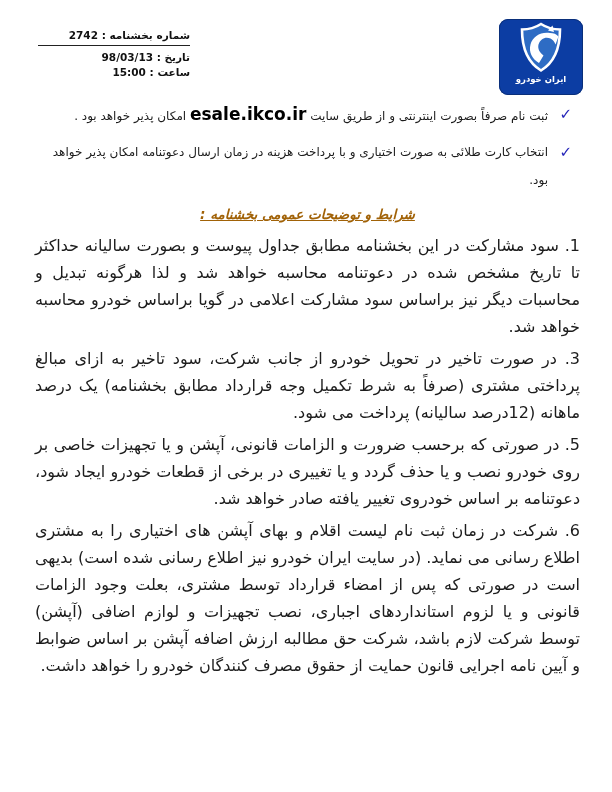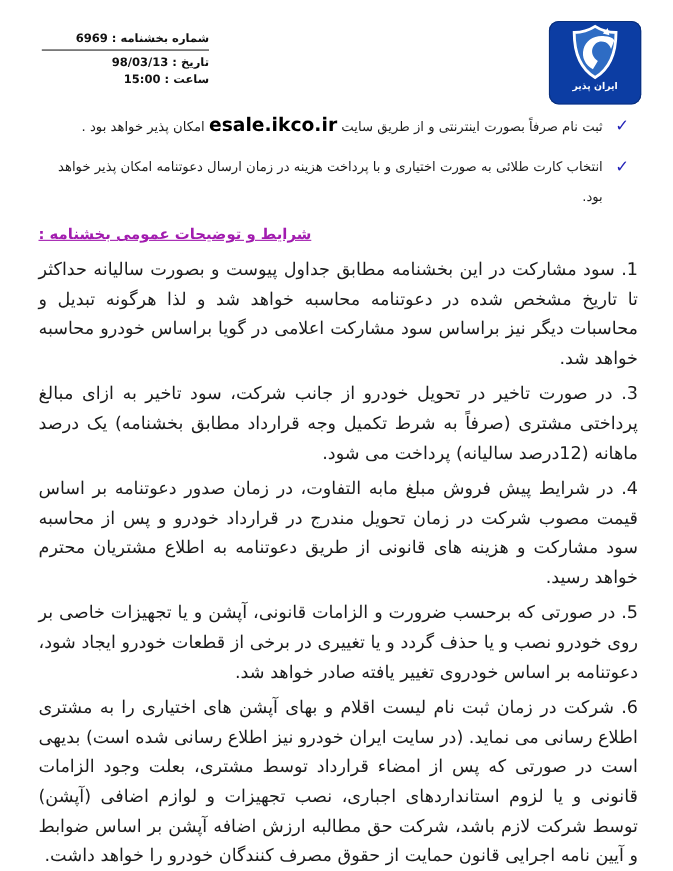--- a/index.html
+++ b/index.html
@@ -90,74 +90,74 @@
     font-weight: bold;
     font-size: 17px;
     color: #000;
   }
 
   
   .section-heading {
     margin: 12px 0 10px 0;
     font-size: 13.5px;
     font-weight: bold;
-    color: #a21caf;
+    color: #a16207;
     text-decoration: underline;
-    text-align: left;
+    text-align: center;
+    font-style: italic;
   }
 
   
   .paragraphs p {
     margin: 0 0 5px 0;
     font-size: 16px;
     line-height: 27px;
     text-align: justify;
     text-justify: inter-word;
     color: #1c1c1c;
   }
 </style>
 </head>
 <body>
 
 <div class="page">
 
   <div class="header">
     <div class="header-info">
-      <div>شماره بخشنامه : 6969</div>
+      <div>شماره بخشنامه : 2742</div>
       <hr class="rule">
       <div>تاریخ : 98/03/13</div>
       <div>ساعت : 15:00</div>
     </div>
 
     <div class="logo">
       <svg width="84" height="58" viewBox="0 0 84 58" aria-hidden="true">
 
         <path d="M42,5 C49,9.5 56,10.5 61,10.5 C61,28 56,43 42,51.5 C28,43 23,28 23,10.5 C28,10.5 35,9.5 42,5 Z" fill="#2e6cc4" stroke="#ffffff" stroke-width="2.6"></path>
 
         <path d="M51,14 C42,12.5 33.5,17.5 31.5,25.5 C29.5,33 33,40 40,44 L44.5,36.5 C40.5,33.5 38.5,29.5 39.5,25.5 C41.5,19.5 46.5,17.5 51.5,19.5 C53.5,20.5 55.5,22.5 56.5,25.5 L59.5,17.5 C57.5,15 54.5,14 51,14 Z" fill="#ffffff"></path>
         <path d="M49,11.5 L53.5,6.5 L55,13 Z" fill="#ffffff"></path>
       </svg>
-      <div class="logo-text">ایران پذیر</div>
+      <div class="logo-text">ایران خودرو</div>
     </div>
   </div>
 
   <ul class="bullets">
     <li>
       <span class="check">✓</span>
       <span><span>ثبت نام صرفاً بصورت اینترنتی و از طریق سایت </span><span class="site">esale.ikco.ir</span><span> امکان پذیر خواهد بود .</span></span>
     </li>
     <li>
       <span class="check">✓</span>
       <span>انتخاب کارت طلائی به صورت اختیاری و با پرداخت هزینه در زمان ارسال دعوتنامه امکان پذیر خواهد بود.</span>
     </li>
   </ul>
 
   <h2 class="section-heading">شرایط و توضیحات عمومی بخشنامه :</h2>
 
   <div class="paragraphs">
     <p>1. سود مشارکت در این بخشنامه مطابق جداول پیوست و بصورت سالیانه حداکثر تا تاریخ مشخص شده در دعوتنامه محاسبه خواهد شد و لذا هرگونه تبدیل و محاسبات دیگر نیز براساس سود مشارکت اعلامی در گویا براساس خودرو محاسبه خواهد شد.</p>
     <p>3. در صورت تاخیر در تحویل خودرو از جانب شرکت، سود تاخیر به ازای مبالغ پرداختی مشتری (صرفاً به شرط تکمیل وجه قرارداد مطابق بخشنامه) یک درصد ماهانه (12درصد سالیانه) پرداخت می شود.</p>
-    <p>4. در شرایط پیش فروش مبلغ مابه التفاوت، در زمان صدور دعوتنامه بر اساس قیمت مصوب شرکت در زمان تحویل مندرج در قرارداد خودرو و پس از محاسبه سود مشارکت و هزینه های قانونی از طریق دعوتنامه به اطلاع مشتریان محترم خواهد رسید.</p>
     <p>5. در صورتی که برحسب ضرورت و الزامات قانونی، آپشن و یا تجهیزات خاصی بر روی خودرو نصب و یا حذف گردد و یا تغییری در برخی از قطعات خودرو ایجاد شود، دعوتنامه بر اساس خودروی تغییر یافته صادر خواهد شد.</p>
     <p>6. شرکت در زمان ثبت نام لیست اقلام و بهای آپشن های اختیاری را به مشتری اطلاع رسانی می نماید. (در سایت ایران خودرو نیز اطلاع رسانی شده است) بدیهی است در صورتی که پس از امضاء قرارداد توسط مشتری، بعلت وجود الزامات قانونی و یا لزوم استانداردهای اجباری، نصب تجهیزات و لوازم اضافی (آپشن) توسط شرکت لازم باشد، شرکت حق مطالبه ارزش اضافه آپشن بر اساس ضوابط و آیین نامه اجرایی قانون حمایت از حقوق مصرف کنندگان خودرو را خواهد داشت.</p>
   </div>
 
 </div>
 
 </body></html>

